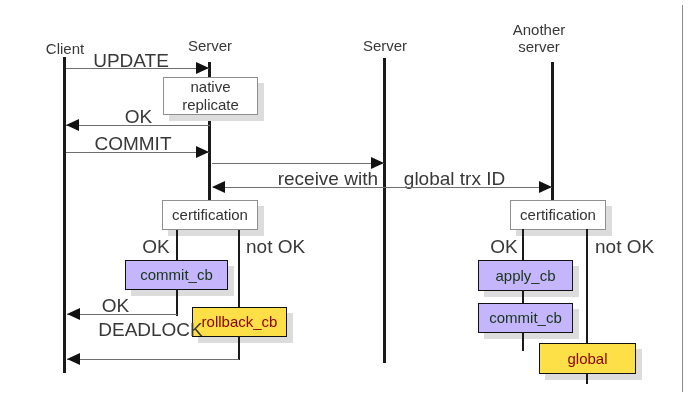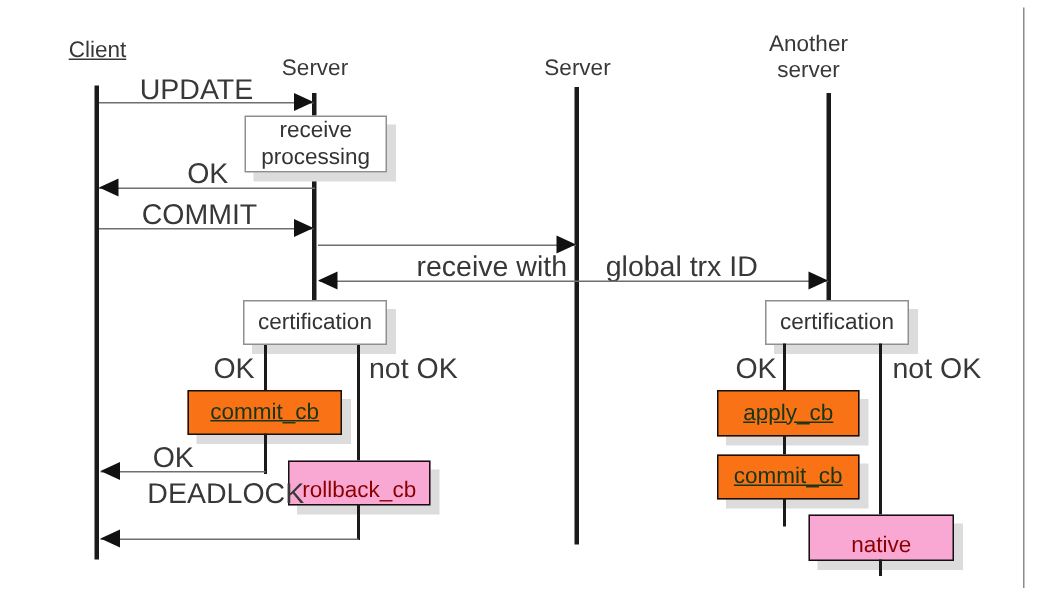--- a/index.html
+++ b/index.html
@@ -21,46 +21,46 @@
   .lbl{font-size:19px;line-height:1.1;white-space:nowrap;color:#383838;}
   .actor{font-size:15px;line-height:1.15;text-align:center;color:#383838;}
   .ctr{text-align:center;}
   .rgt{text-align:right;}
   
   .box{
     display:flex;align-items:center;justify-content:center;text-align:center;
     font-size:15px;line-height:1.2;box-shadow:6px 6px 0 #dcdcdc;
   }
   .box-white{background:#ffffff;border:1px solid #8f8f8f;color:#333333;}
-  .box-green{background:#f97316;border:1px solid #111111;color:#173517;text-decoration:underline;}
-  .box-red{background:#f9a8d4;border:1px solid #111111;color:#8a0000;align-items:flex-end;}
+  .box-green{background:#c4b5fd;border:1px solid #111111;color:#173517;}
+  .box-red{background:#fde047;border:1px solid #111111;color:#8a0000;}
   
   .page-edge{width:1px;background:#8c8c8c;}
 </style>
 </head>
 <body>
 
 <div id="stage">
 
-  <div class="abs actor" style="left:35px;top:25px;width:60px;text-decoration:underline;">Client</div>
+  <div class="abs actor" style="left:35px;top:40px;width:60px;">Client</div>
   <div class="abs actor" style="left:180px;top:37px;width:60px;">Server</div>
   <div class="abs actor" style="left:355px;top:37px;width:60px;">Server</div>
   <div class="abs actor" style="left:508px;top:21px;width:62px;">Another server</div>
 
   <div class="abs lifeline" style="left:63px;top:57px;height:316px;"></div>
   <div class="abs lifeline" style="left:208px;top:62px;height:139px;"></div>
   <div class="abs lifeline" style="left:383px;top:58px;height:305px;"></div>
   <div class="abs lifeline" style="left:551px;top:62px;height:139px;"></div>
 
   <div class="abs lbl ctr" style="left:83px;top:51px;width:96px;">UPDATE</div>
   <div class="abs mline" style="left:66px;top:68px;width:143px;"></div>
   <div class="abs ah ah-r" style="left:196px;top:62px;"></div>
 
   <div class="abs box box-white" style="left:163px;top:77px;width:93px;height:36px;">
-    <span>receive processing</span>
+    <span>native replicate</span>
   </div>
 
   <div class="abs lbl ctr" style="left:111px;top:107px;width:55px;">OK</div>
   <div class="abs mline" style="left:66px;top:125px;width:144px;"></div>
   <div class="abs ah ah-l" style="left:66px;top:119px;"></div>
 
   <div class="abs lbl ctr" style="left:85px;top:134px;width:96px;">COMMIT</div>
   <div class="abs mline" style="left:66px;top:152px;width:143px;"></div>
   <div class="abs ah ah-r" style="left:196px;top:146px;"></div>
 
@@ -110,19 +110,19 @@
     <span>apply_cb</span>
   </div>
   <div class="abs branch" style="left:522px;top:290px;height:13px;"></div>
   <div class="abs box box-green" style="left:478px;top:303px;width:93px;height:28px;">
     <span>commit_cb</span>
   </div>
   <div class="abs branch" style="left:522px;top:332px;height:19px;"></div>
 
   <div class="abs branch" style="left:586px;top:229px;height:114px;"></div>
   <div class="abs box box-red" style="left:539px;top:343px;width:95px;height:29px;">
-    <span>native</span>
+    <span>global</span>
   </div>
   <div class="abs branch" style="left:586px;top:373px;height:11px;"></div>
 
   <div class="abs page-edge" style="left:682px;top:5px;height:387px;"></div>
 
 </div>
 
 </body></html>

